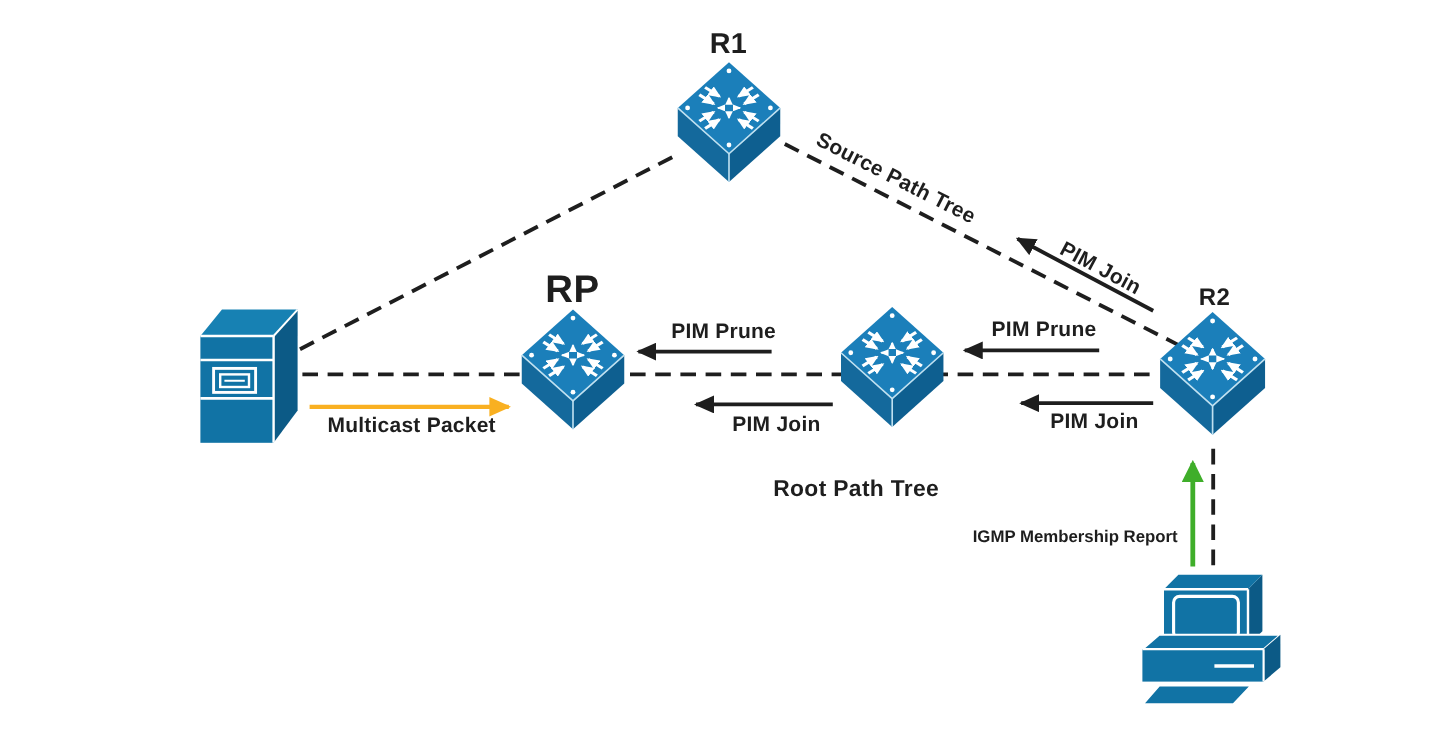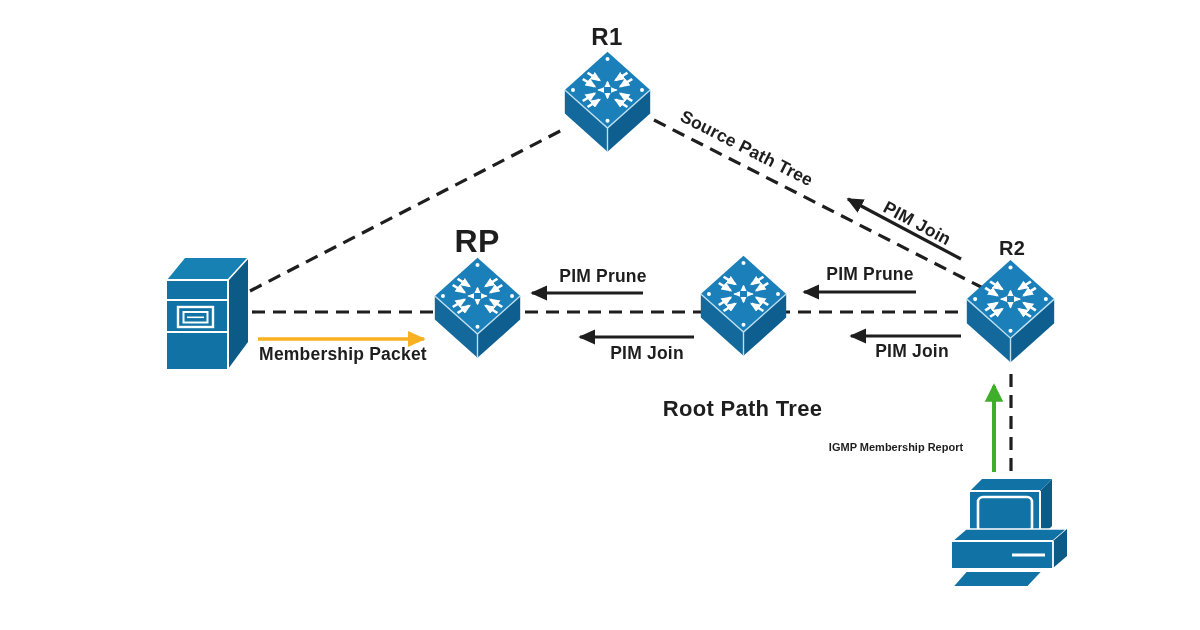--- a/index.html
+++ b/index.html
@@ -145,31 +145,31 @@
 
   <div class="lbl node-lbl" style="left:557px;top:22px;width:100px;font-size:24px">R1</div>
 
   <div class="lbl node-lbl" style="left:427px;top:222px;width:100px;font-size:32px">RP</div>
 
   <div class="lbl node-lbl" style="left:962px;top:236px;width:100px;font-size:20px">R2</div>
 
 
   <div class="lbl node-lbl" style="left:959px;top:589px;width:100px;font-size:26px;letter-spacing:1px">PC-A</div>
 
-  <div class="lbl node-lbl" style="left:635px;top:396px;width:215px;font-size:22px">Root Path Tree</div>
+  <div class="lbl node-lbl" style="left:606px;top:396px;width:215px;font-size:19px">Root Path Tree</div>
 
   <div class="lbl arrow-lbl rot27" style="left:659px;top:138px;width:175px">Source Path Tree</div>
 
   <div class="lbl arrow-lbl rot28" style="left:862px;top:213px;width:110px">PIM Join</div>
 
   <div class="lbl arrow-lbl" style="left:541px;top:266px;width:124px">PIM Prune</div>
 
   <div class="lbl arrow-lbl" style="left:585px;top:343px;width:124px">PIM Join</div>
 
   <div class="lbl arrow-lbl" style="left:808px;top:264px;width:124px">PIM Prune</div>
 
   <div class="lbl arrow-lbl" style="left:850px;top:341px;width:124px">PIM Join</div>
 
-  <div class="lbl arrow-lbl" style="left:257px;top:344px;width:172px">Membership Packet</div>
+  <div class="lbl arrow-lbl" style="left:257px;top:344px;width:172px">Multicast Packet</div>
 
-  <div class="lbl" style="left:806px;top:436px;width:180px;font-size:11px;line-height:22px;font-weight:bold">IGMP Membership Report</div>
+  <div class="lbl" style="left:806px;top:436px;width:180px;font-size:14px;line-height:22px;font-weight:bold">IGMP Membership Report</div>
 
 </div>
 
 </body></html>

